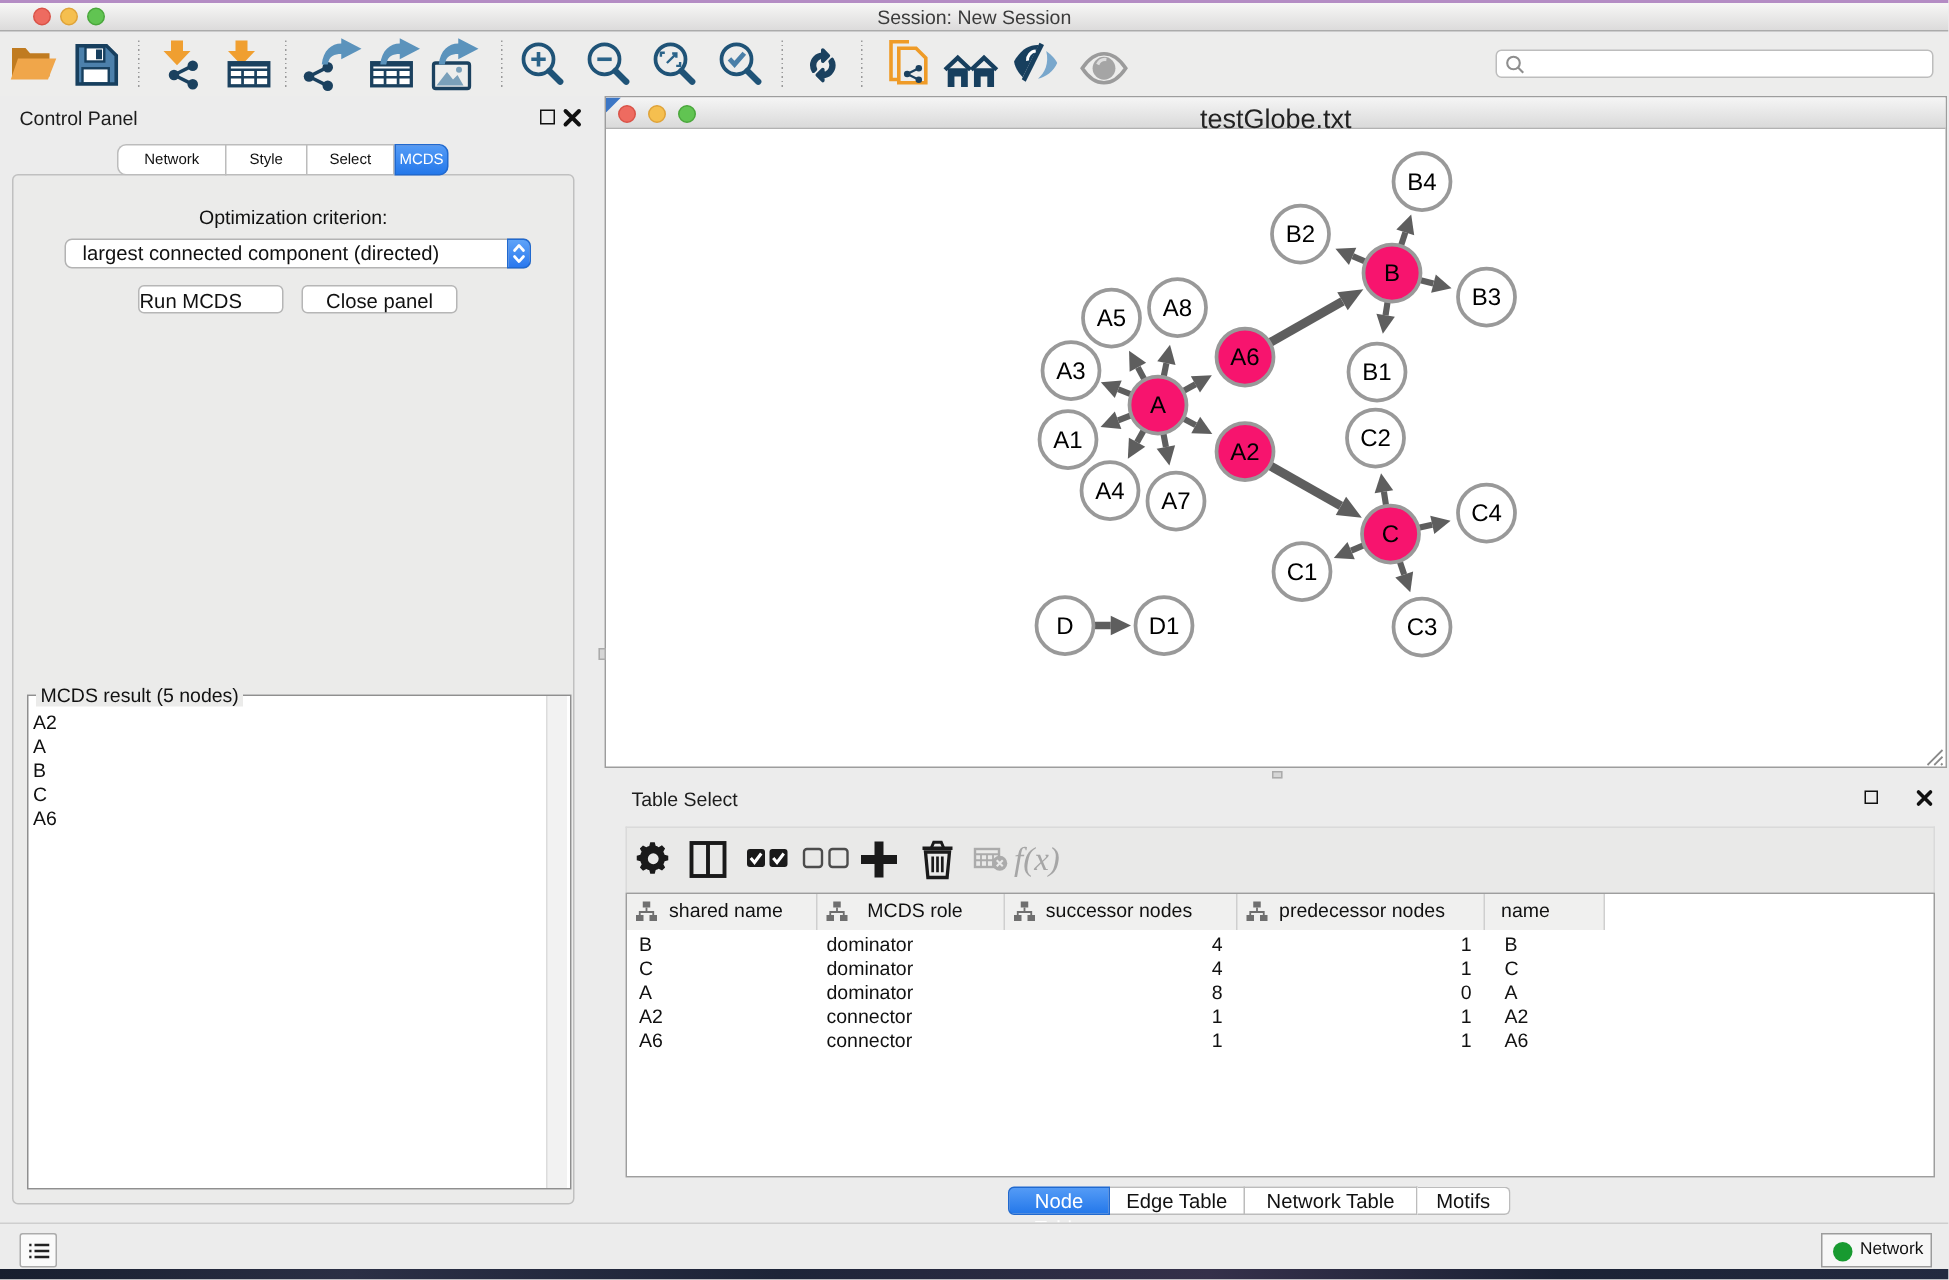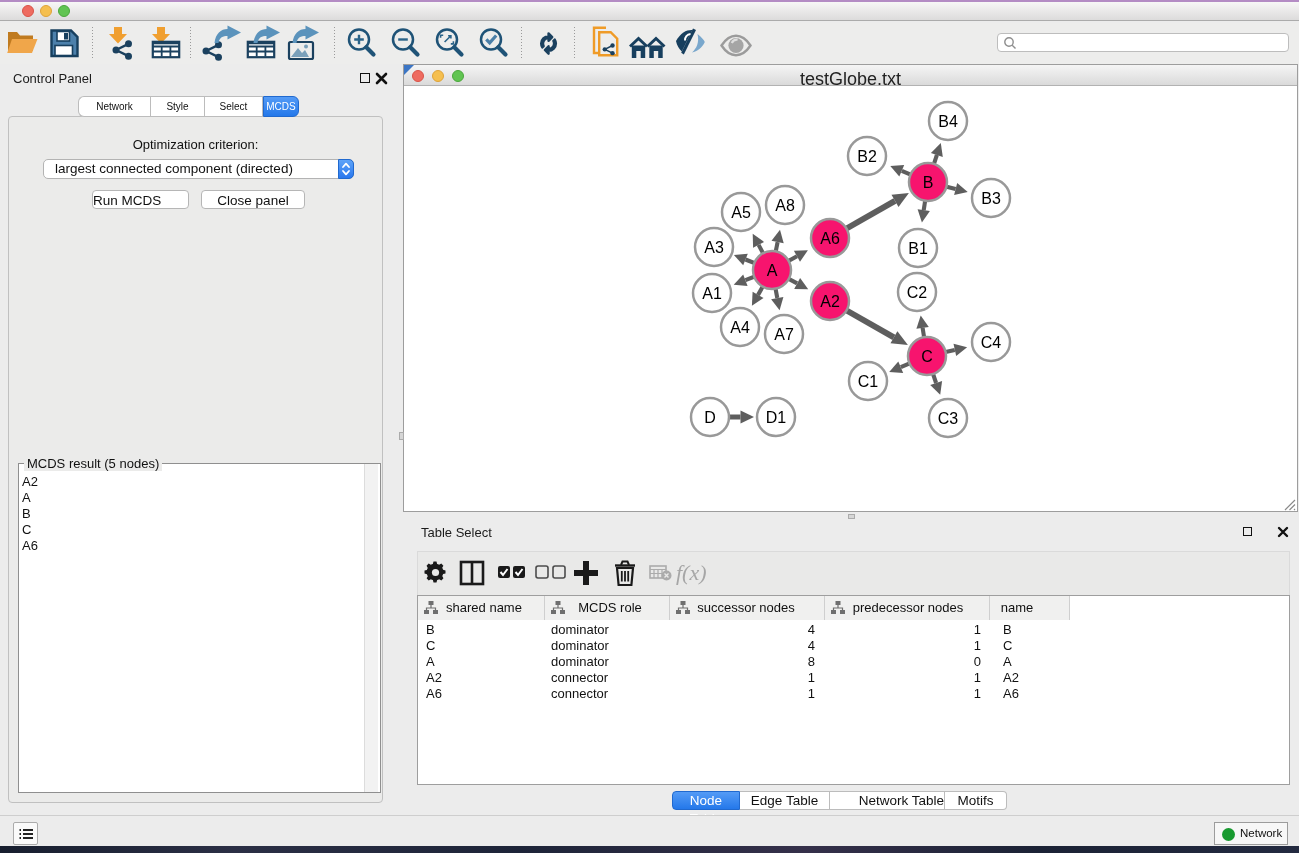--- a/index.html
+++ b/index.html
@@ -8,20 +8,21 @@
 svg{display:block}
 </style></head>
 <body>
 
 <div class="abs" style="left:0;top:0;width:1299px;height:2px;background:#b48cc4"></div>
 
 <div class="abs" style="left:0;top:2px;width:1299px;height:19px;background:linear-gradient(#f7f7f6,#dcdbdb);border-bottom:1px solid #ababab">
  <div class="abs tl" style="left:22px;top:3px;background:#ee6b60;border:0.5px solid #d95348"></div>
  <div class="abs tl" style="left:40px;top:3px;background:#f5bf4f;border:0.5px solid #dfa339"></div>
  <div class="abs tl" style="left:58px;top:3px;background:#61c452;border:0.5px solid #4aa73c"></div>
+ <div class="abs" style="left:0;width:1299px;top:2px;text-align:center;font-size:13px;color:#3b3b3b">Session: New Session</div>
 </div>
 
 <div class="abs" id="toolbar" style="left:0;top:23px;width:1299px;height:41px;background:#ededec"></div>
 <div class="abs" style="left:92px;top:27px;width:1px;height:32px;background-image:repeating-linear-gradient(#9a9a9a 0 1px,transparent 1px 3px)"></div>
 <div class="abs" style="left:190px;top:27px;width:1px;height:32px;background-image:repeating-linear-gradient(#9a9a9a 0 1px,transparent 1px 3px)"></div>
 <div class="abs" style="left:334px;top:27px;width:1px;height:32px;background-image:repeating-linear-gradient(#9a9a9a 0 1px,transparent 1px 3px)"></div>
 <div class="abs" style="left:521px;top:27px;width:1px;height:32px;background-image:repeating-linear-gradient(#9a9a9a 0 1px,transparent 1px 3px)"></div>
 <div class="abs" style="left:574px;top:27px;width:1px;height:32px;background-image:repeating-linear-gradient(#9a9a9a 0 1px,transparent 1px 3px)"></div>
 
 <svg class="abs" style="left:0;top:22px" width="770" height="42" xmlns="http://www.w3.org/2000/svg">
@@ -375,21 +376,21 @@
   <div class="abs" style="left:133px;top:2px;line-height:16px">dominator<br>dominator<br>dominator<br>connector<br>connector</div>
   <div class="abs" style="left:300px;top:2px;width:97px;text-align:right;line-height:16px">4<br>4<br>8<br>1<br>1</div>
   <div class="abs" style="left:460px;top:2px;width:103px;text-align:right;line-height:16px">1<br>1<br>0<br>1<br>1</div>
   <div class="abs" style="left:585px;top:2px;line-height:16px">B<br>C<br>A<br>A2<br>A6</div>
  </div>
 </div>
 
 <div class="abs" style="left:672px;top:791px;height:19px;display:flex;font-size:13.5px">
  <div style="width:68px;background:linear-gradient(#549bf6,#2478ea);border:1px solid #2069cf;border-radius:4px 0 0 4px;text-align:center;line-height:18px;color:#fff">Node Table</div>
  <div style="width:90px;background:#fff;border:1px solid #bcbcbc;border-left:none;text-align:center;line-height:18px;color:#111">Edge Table</div>
- <div style="width:115px;background:#fff;border:1px solid #bcbcbc;border-left:none;text-align:right;line-height:18px;color:#111">Network Table</div>
+ <div style="width:115px;background:#fff;border:1px solid #bcbcbc;border-left:none;text-align:center;line-height:18px;color:#111">Network Table</div>
  <div style="width:62px;background:#fff;border:1px solid #bcbcbc;border-left:none;border-radius:0 4px 4px 0;text-align:center;line-height:18px;color:#111">Motifs</div>
 </div>
 
 <div class="abs" style="left:0;top:815px;width:1299px;height:31px;background:#ececec;border-top:1px solid #cecece"></div>
 <div class="abs" style="left:13px;top:822px;width:25px;height:23px;background:#fafafa;border:1px solid #ababab;border-radius:2px"></div>
 <svg class="abs" style="left:19px;top:828px" width="14" height="12">
     <g stroke="#222" stroke-width="1.8">
       <path d="M4,2 h10 M4,6 h10 M4,10 h10"></path>
       <path d="M0.5,2 h1.5 M0.5,6 h1.5 M0.5,10 h1.5"></path>
     </g>

